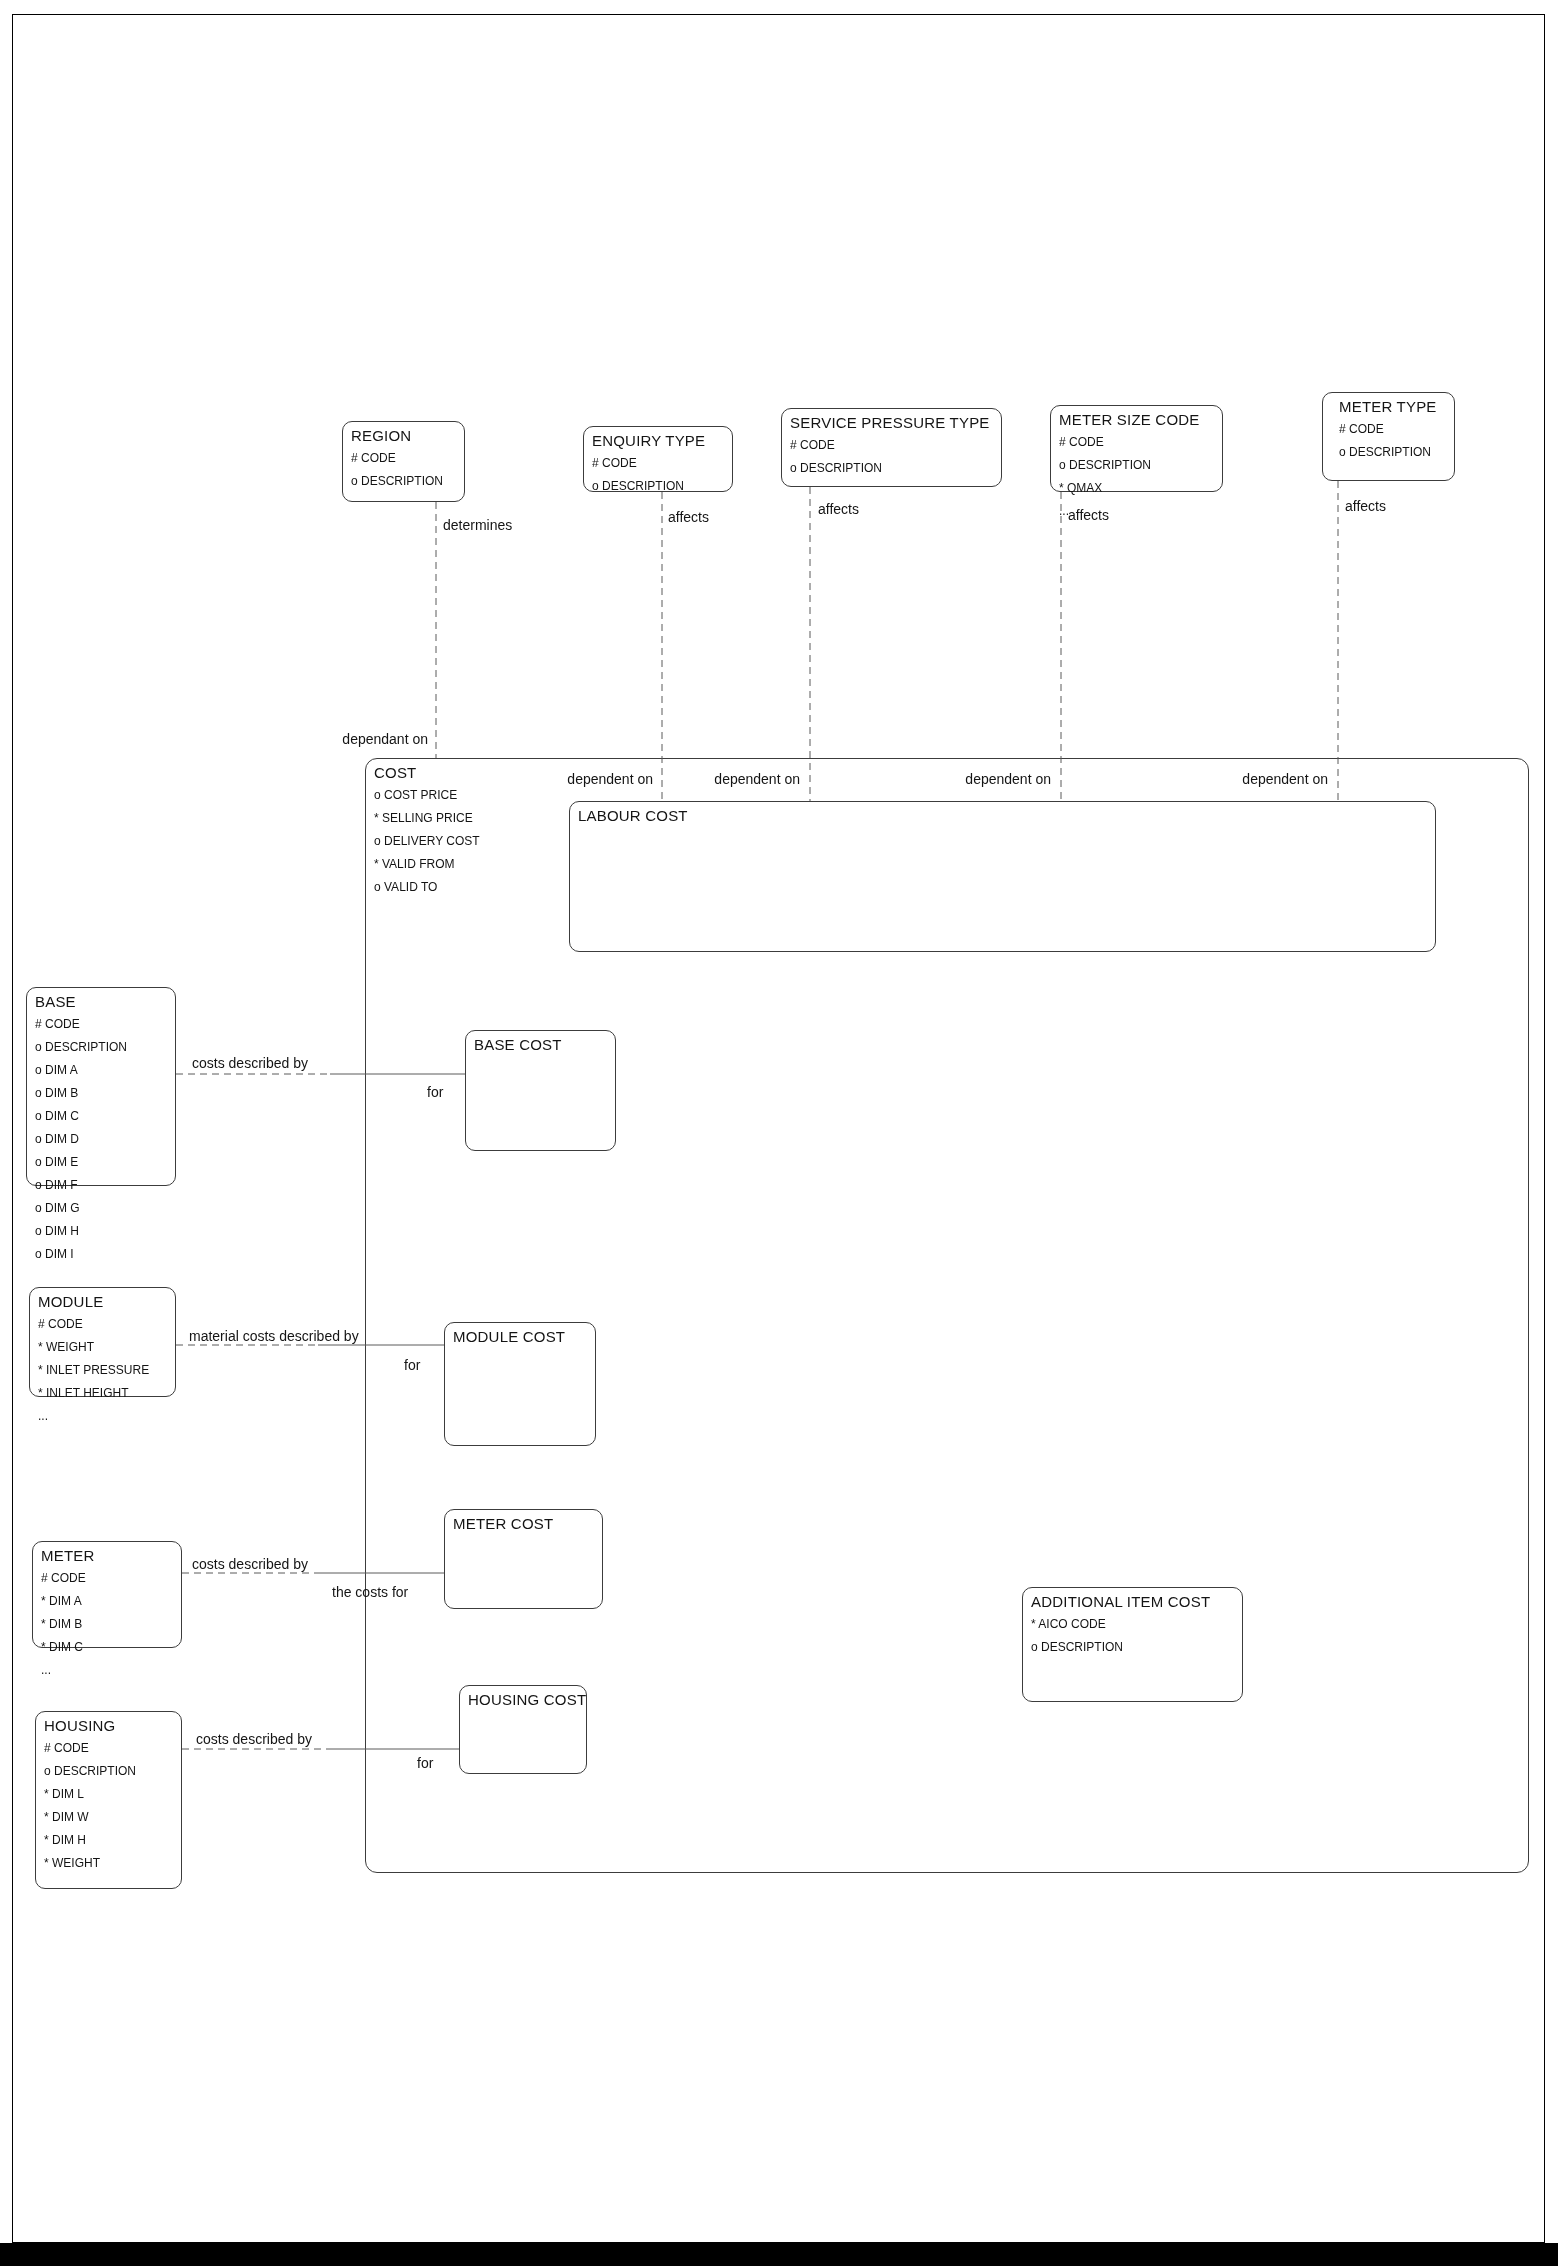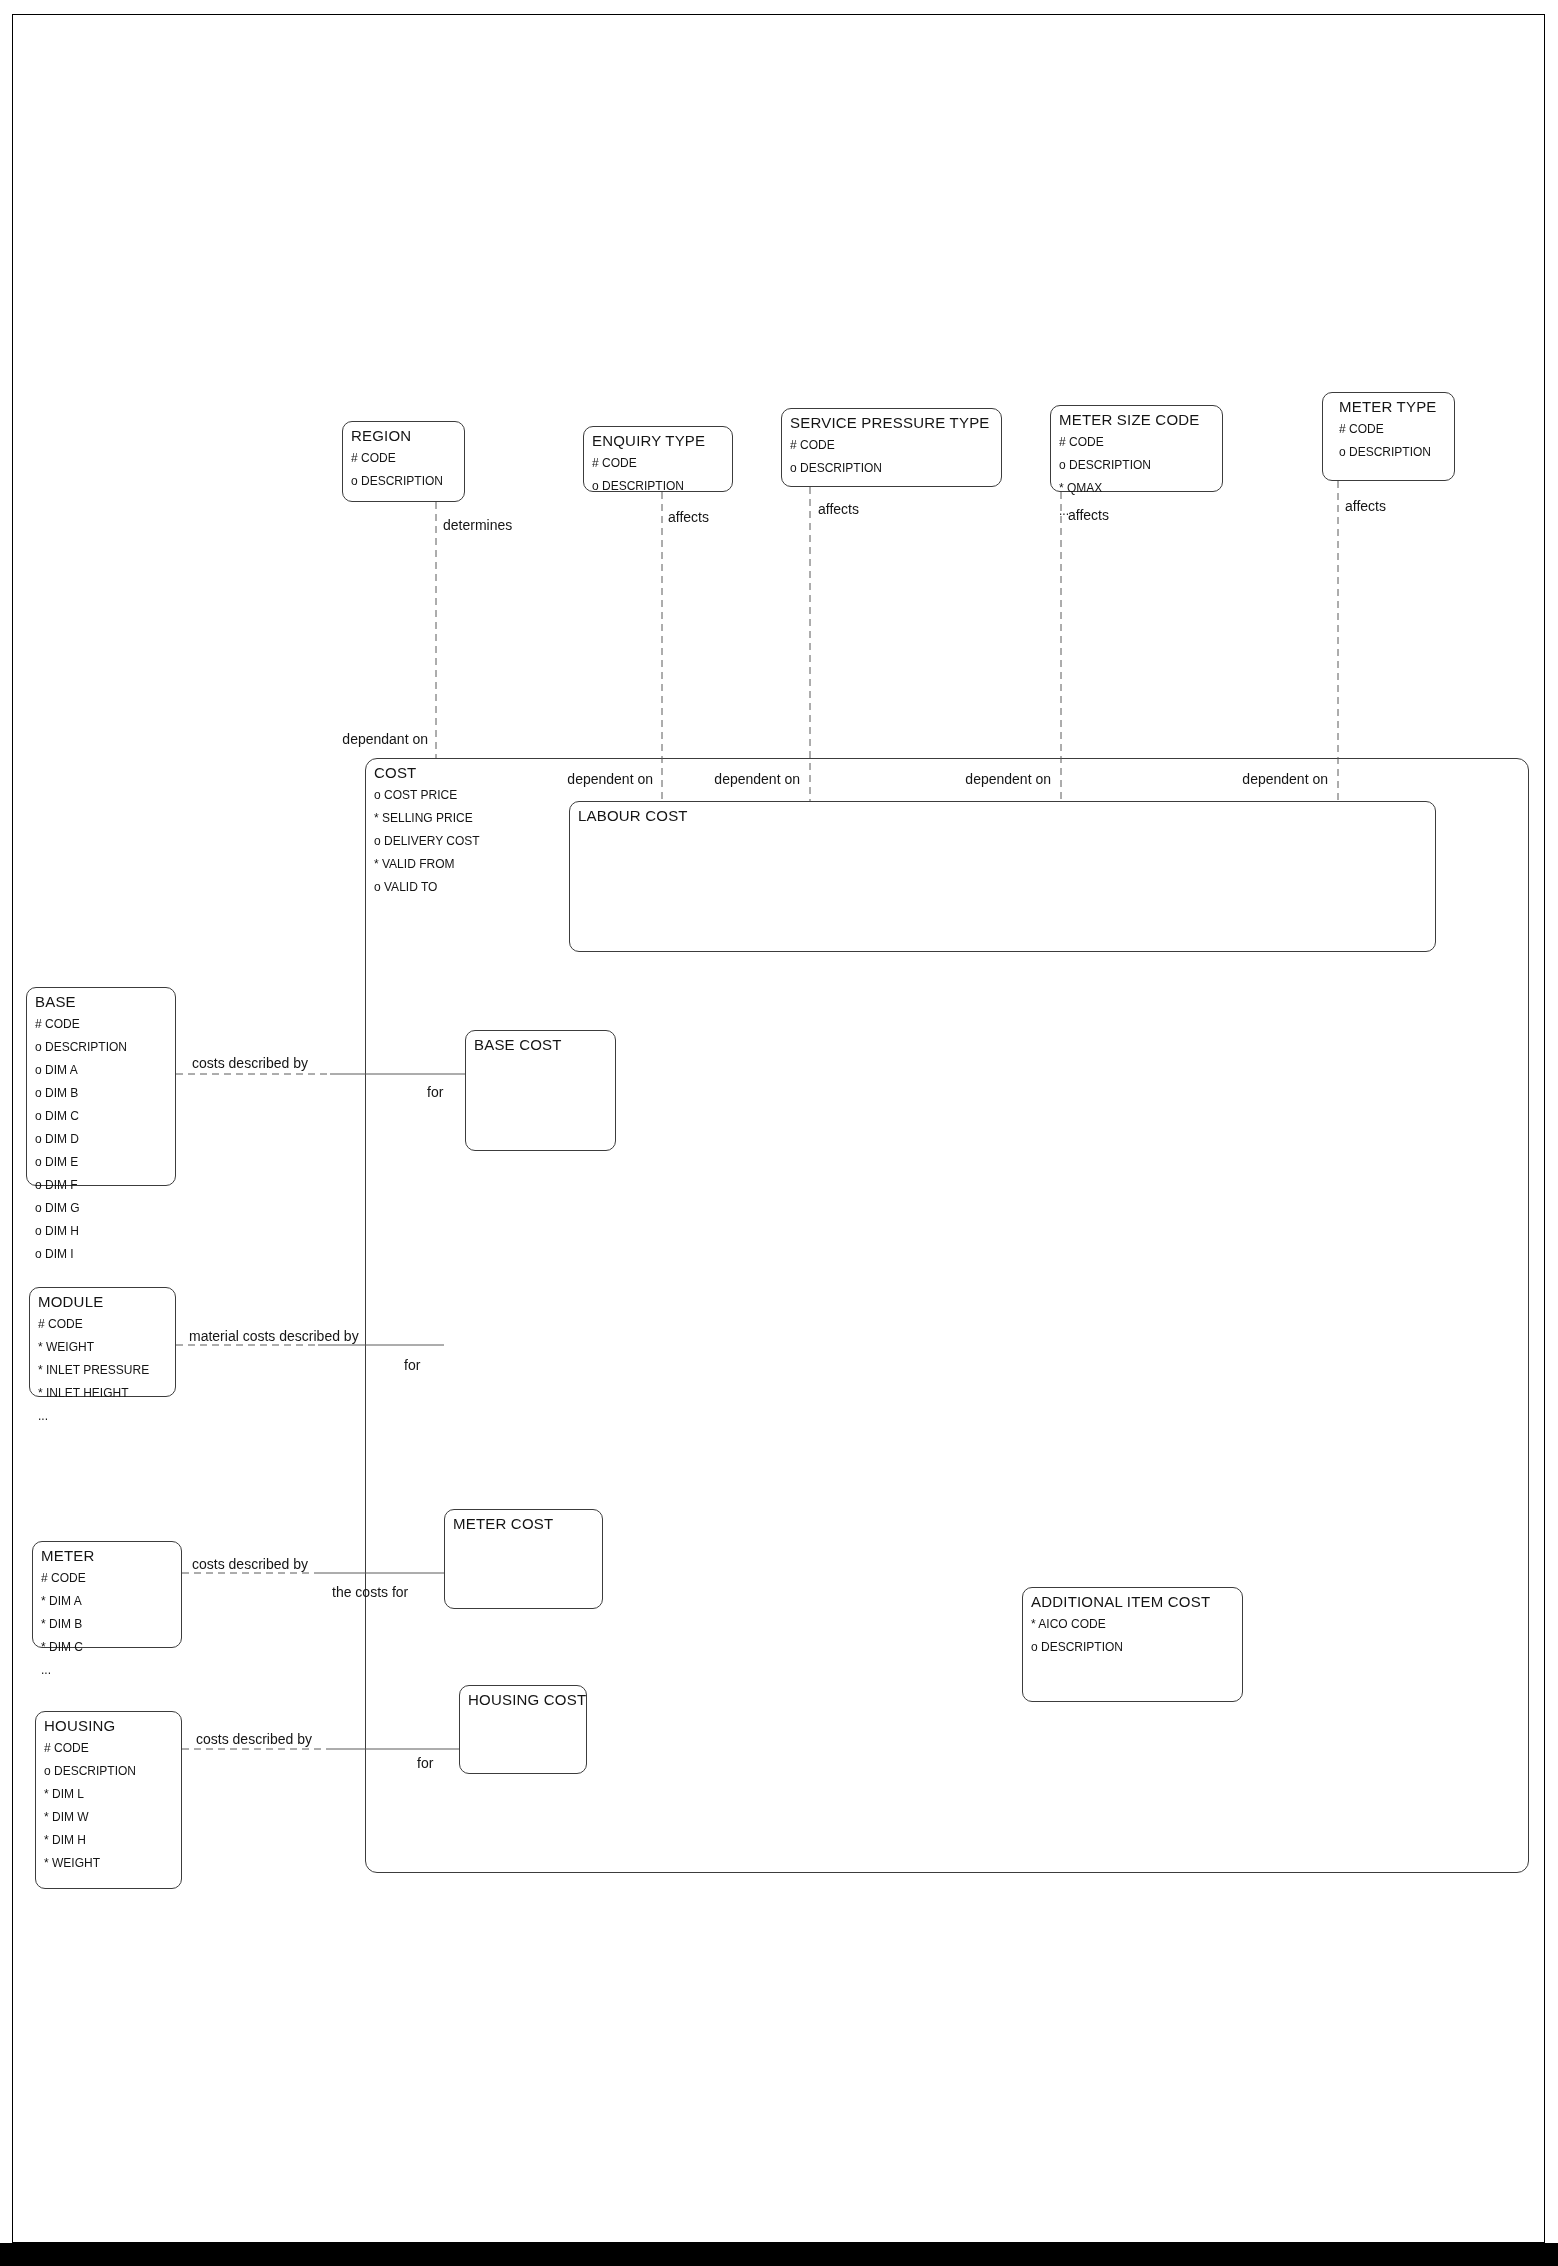--- a/index.html
+++ b/index.html
@@ -47,20 +47,23 @@
   </div>
 
   <div class="entity" style="left:569px;top:801px;width:867px;height:151px;">
     <div class="etitle">LABOUR COST</div>
   </div>
 
   <div class="entity" style="left:465px;top:1030px;width:151px;height:121px;">
     <div class="etitle">BASE COST</div>
   </div>
 
+  <div class="entity" style="left:444px;top:1322px;width:152px;height:124px;">
+    <div class="etitle">MODULE COST</div>
+  </div>
 
   <div class="entity" style="left:444px;top:1509px;width:159px;height:100px;">
     <div class="etitle">METER COST</div>
   </div>
 
   <div class="entity" style="left:459px;top:1685px;width:128px;height:89px;">
     <div class="etitle">HOUSING COST</div>
   </div>
 
   <div class="entity" style="left:1022px;top:1587px;width:221px;height:115px;">

